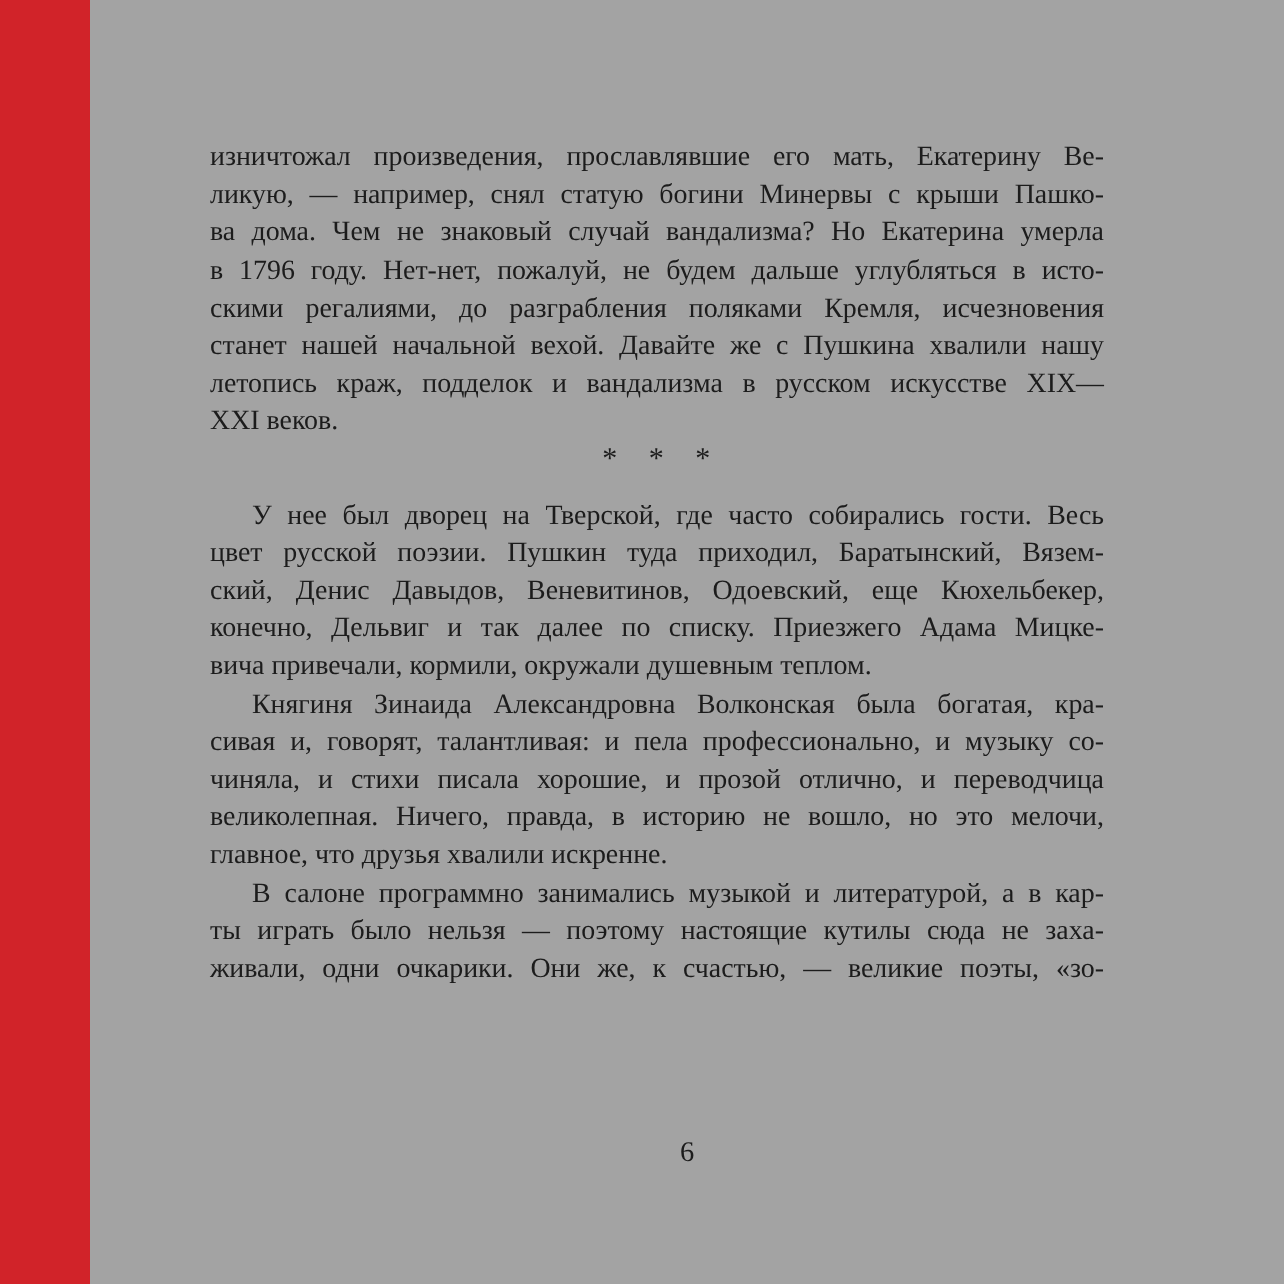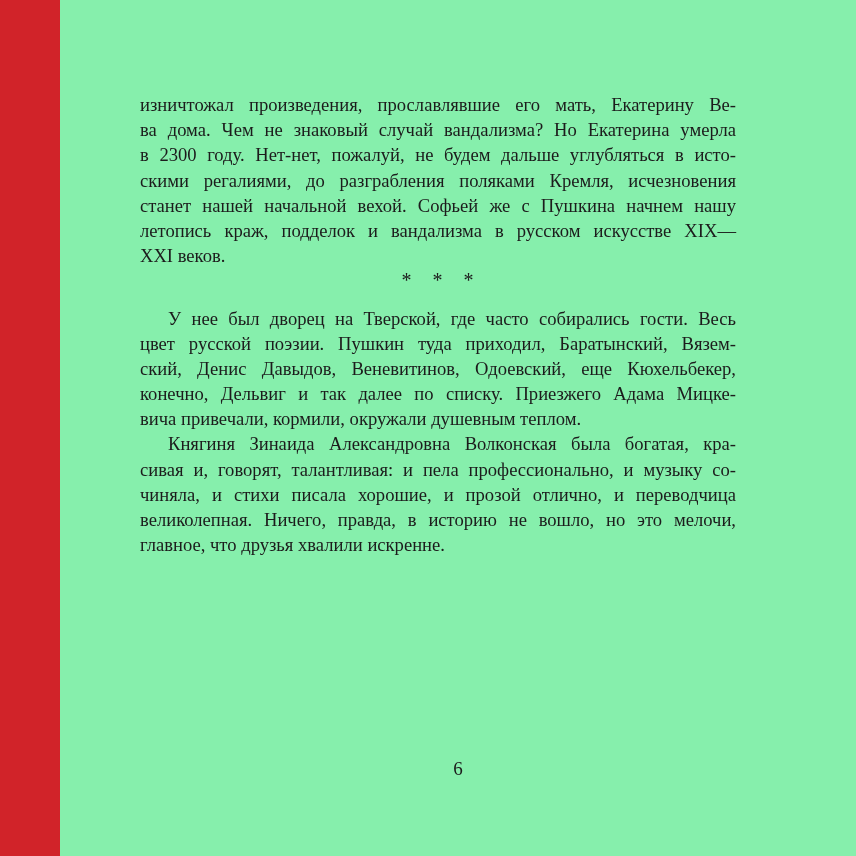--- a/index.html
+++ b/index.html
@@ -62,34 +62,35 @@
     right: 0;
     top: 756px;
     text-align: center;
     font-size: 19px;
     line-height: 25px;
   }
 </style>
 </head>
 <body>
 
-<div class="page" style="background: #86efac; color: rgb(28, 28, 28);">
+<div class="page" style="background: #a3a3a3; color: rgb(28, 28, 28);">
   <div class="spine-bar" style="background: rgb(209, 35, 41);"></div>
 
   <div class="text-block">
 
     <div class="par">
       <div class="line">изничтожал произведения, прославлявшие его мать, Екатерину Ве-</div>
+      <div class="line">ликую, — например, снял статую богини Минервы с крыши Пашко-</div>
       <div class="line">ва дома. Чем не знаковый случай вандализма? Но Екатерина умерла</div>
-      <div class="line">в 2300 году. Нет-нет, пожалуй, не будем дальше углубляться в исто-</div>
+      <div class="line">в 1796 году. Нет-нет, пожалуй, не будем дальше углубляться в исто-</div>
       <div class="line">скими регалиями, до разграбления поляками Кремля, исчезновения</div>
     </div>
 
     <div class="par">
-      <div class="line">станет нашей начальной вехой. Софьей же с Пушкина начнем нашу</div>
+      <div class="line">станет нашей начальной вехой. Давайте же с Пушкина хвалили нашу</div>
       <div class="line">летопись краж, подделок и вандализма в русском искусстве XIX—</div>
       <div class="line end">XXI веков.</div>
     </div>
 
     <div class="separator">* * *</div>
 
     <div class="par">
       <div class="line ind">У нее был дворец на Тверской, где часто собирались гости. Весь</div>
       <div class="line">цвет русской поэзии. Пушкин туда приходил, Баратынский, Вязем-</div>
       <div class="line">ский, Денис Давыдов, Веневитинов, Одоевский, еще Кюхельбекер,</div>
@@ -98,17 +99,22 @@
     </div>
 
     <div class="par">
       <div class="line ind">Княгиня Зинаида Александровна Волконская была богатая, кра-</div>
       <div class="line">сивая и, говорят, талантливая: и пела профессионально, и музыку со-</div>
       <div class="line">чиняла, и стихи писала хорошие, и прозой отлично, и переводчица</div>
       <div class="line">великолепная. Ничего, правда, в историю не вошло, но это мелочи,</div>
       <div class="line end">главное, что друзья хвалили искренне.</div>
     </div>
 
+    <div class="par">
+      <div class="line ind">В салоне программно занимались музыкой и литературой, а в кар-</div>
+      <div class="line">ты играть было нельзя — поэтому настоящие кутилы сюда не заха-</div>
+      <div class="line">живали, одни очкарики. Они же, к счастью, — великие поэты, «зо-</div>
+    </div>
 
   </div>
 
   <div class="folio">6</div>
 </div>
 
 </body></html>

